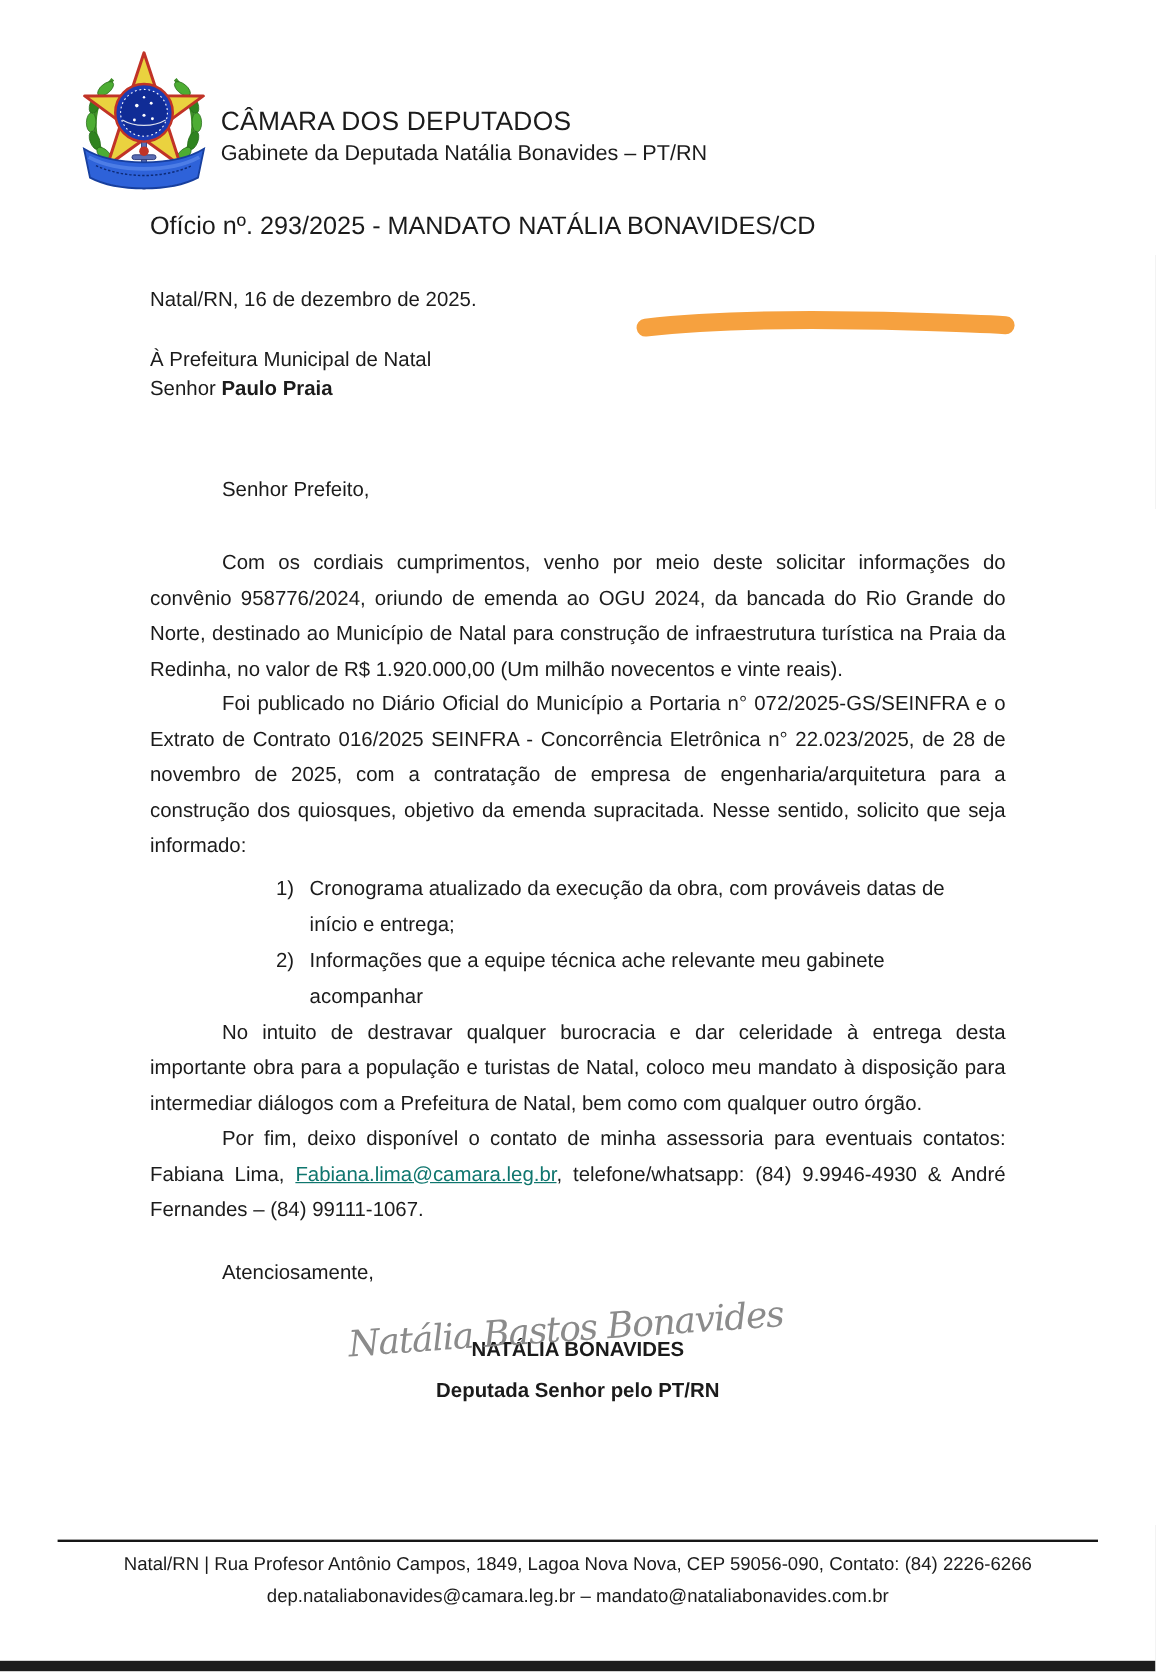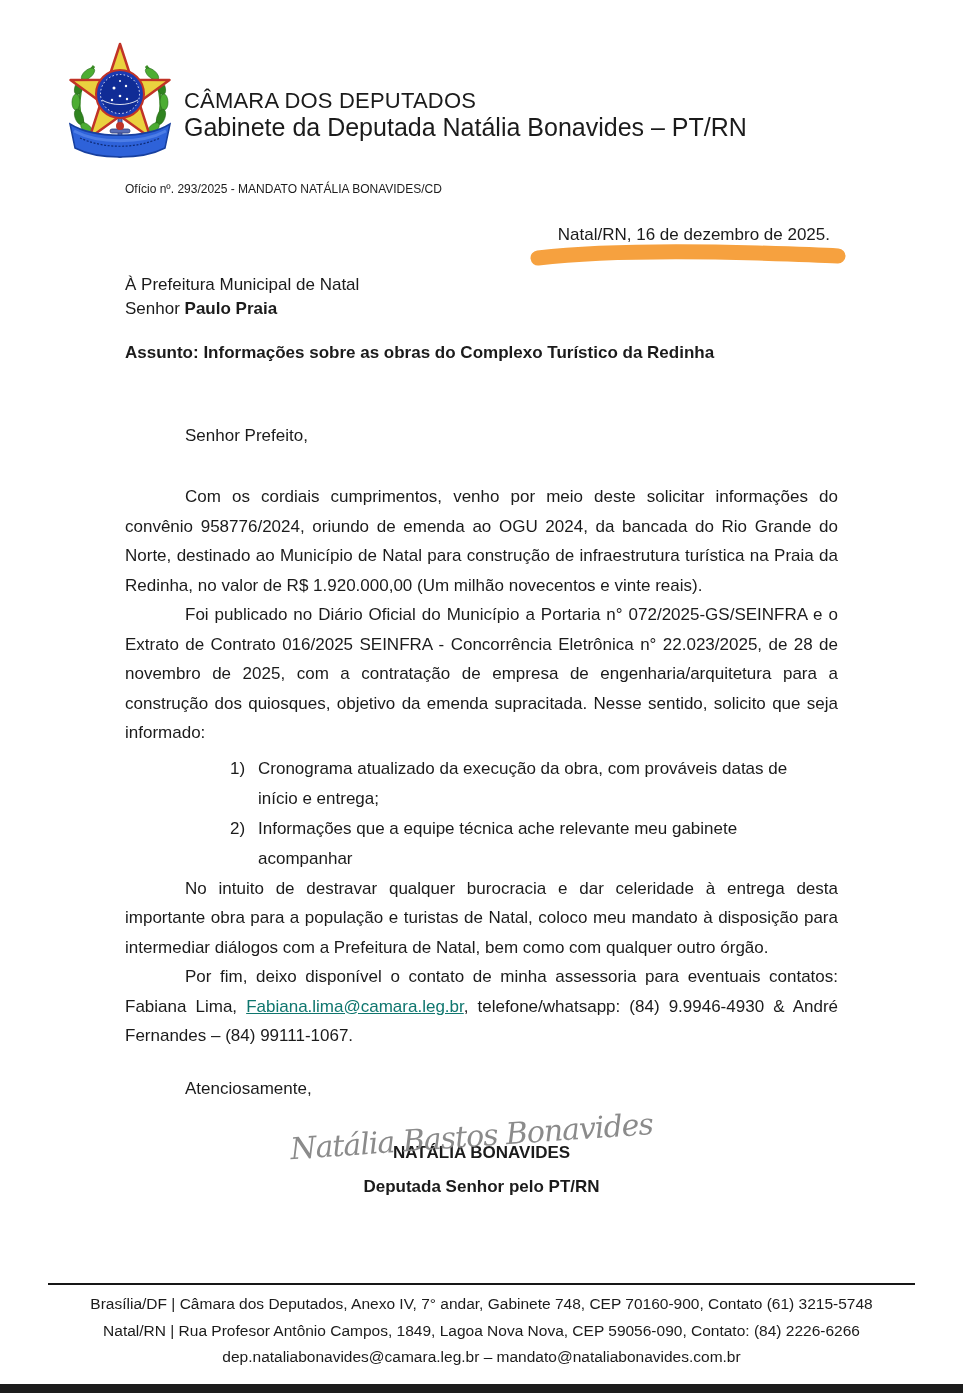--- a/index.html
+++ b/index.html
@@ -6,26 +6,26 @@
   .page {
     position:relative; width:963px; height:1393px; margin:0 auto;
     background:#ffffff; font-family:"Liberation Sans", sans-serif;
     color:#1b1b1b; overflow:hidden;
   }
   
   .letterhead { position:absolute; top:36px; left:64px; display:flex; }
   .logo { width:112px; height:130px; flex-shrink:0; }
   .head-text { margin-left:8px; margin-top:52px; }
   .org-name { font-size:22px; font-weight:normal; line-height:26px; letter-spacing:.2px; }
-  .office-name { font-size:25px; line-height:25px; margin-top:1px; }
+  .office-name { font-size:18px; line-height:25px; margin-top:1px; }
 
   
   .content { position:absolute; left:125px; top:179px; width:713px; font-size:17px; }
-  .ref { line-height:20px; font-size:12px; }
-  .date-row { position:relative; margin-top:26px; line-height:20px; text-align:right; }
+  .ref { line-height:20px; font-size:21px; }
+  .date-row { position:relative; margin-top:41px; line-height:20px; }
   .date-row .date-text { padding-right:8px; }
   .marker { position:absolute; top:17px; right:-10px; width:320px; height:26px; pointer-events:none; }
 
   .recipient { margin-top:28px; line-height:23.5px; }
   .subject { margin-top:23px; line-height:20px; font-weight:bold; }
   .salutation { margin-top:63px; line-height:20px; text-indent:60px; }
 
   .body-block { margin-top:36px; }
   .para { margin:0; line-height:29.5px; text-align:justify; text-indent:60px; }
 
@@ -122,21 +122,20 @@
       <svg class="marker" viewBox="0 0 320 26" aria-hidden="true">
         <path d="M10 16 C 70 9 160 9 230 11 C 262 12 292 13 310 14" stroke="#F6A13F" stroke-width="15" fill="none" stroke-linecap="round"></path>
       </svg>
     </div>
 
     <div class="recipient">
       <div>À Prefeitura Municipal de Natal</div>
       <div><span>Senhor </span><b>Paulo Praia</b></div>
     </div>
 
-    <div class="subject">Assunto: Informações sobre as obras do Complexo Turístico da Redinha</div>
 
     <div class="salutation">Senhor Prefeito,</div>
 
     <div class="body-block">
       <p class="para">Com os cordiais cumprimentos, venho por meio deste solicitar informações do convênio 958776/2024, oriundo de emenda ao OGU 2024, da bancada do Rio Grande do Norte, destinado ao Município de Natal para construção de infraestrutura turística na Praia da Redinha, no valor de R$ 1.920.000,00 (Um milhão novecentos e vinte reais).</p>
       <p class="para">Foi publicado no Diário Oficial do Município a Portaria n° 072/2025-GS/SEINFRA e o Extrato de Contrato 016/2025 SEINFRA - Concorrência Eletrônica n° 22.023/2025, de 28 de novembro de 2025, com a contratação de empresa de engenharia/arquitetura para a construção dos quiosques, objetivo da emenda supracitada. Nesse sentido, solicito que seja informado:</p>
 
       <div class="list">
         <div class="li">
           <span class="li-num">1)</span>
@@ -156,19 +155,18 @@
     <div class="closing">Atenciosamente,</div>
 
     <div class="sig">
       <div class="sig-script">Natália Bastos Bonavides</div>
       <div class="sig-name">NATÁLIA BONAVIDES</div>
       <div class="sig-title">Deputada Senhor pelo PT/RN</div>
     </div>
   </div>
 
   <div class="footer">
-    <p>Brasília/DF | Câmara dos Deputados, Anexo IV, 7° andar, Gabinete 748, CEP 70160-900, Contato (61) 3215-5748</p>
     <p>Natal/RN | Rua Profesor Antônio Campos, 1849, Lagoa Nova Nova, CEP 59056-090, Contato: (84) 2226-6266</p>
     <p>dep.nataliabonavides@camara.leg.br – mandato@nataliabonavides.com.br</p>
   </div>
 
   <div class="bottom-bar"></div>
 </div>
 
 </body></html>

